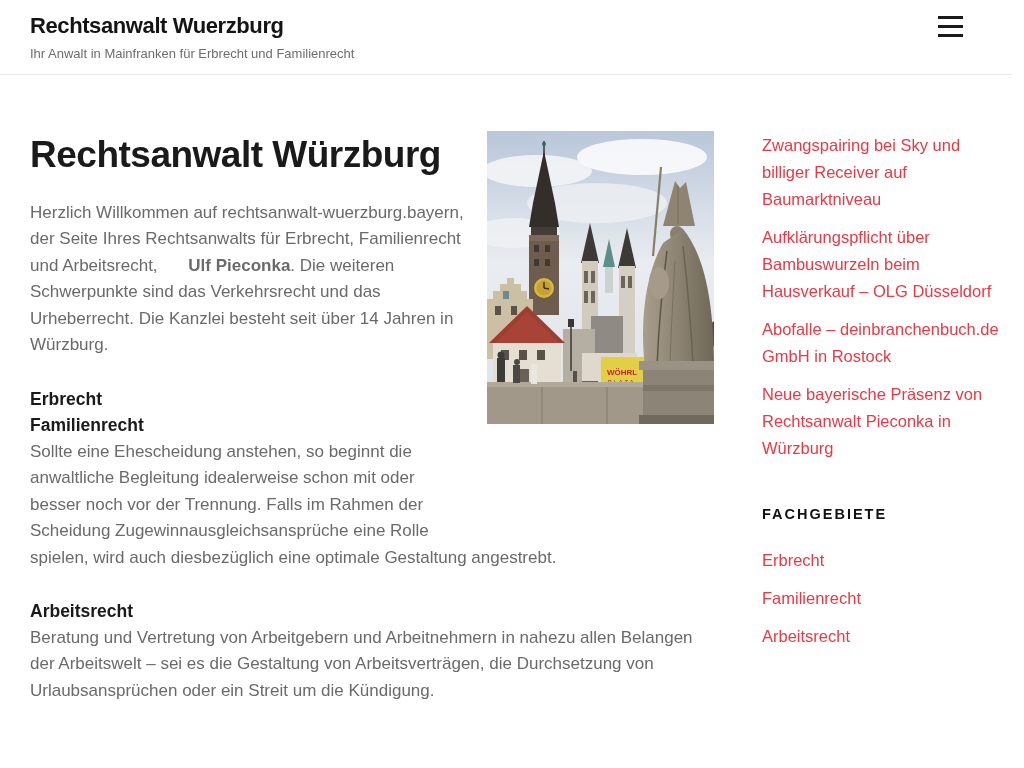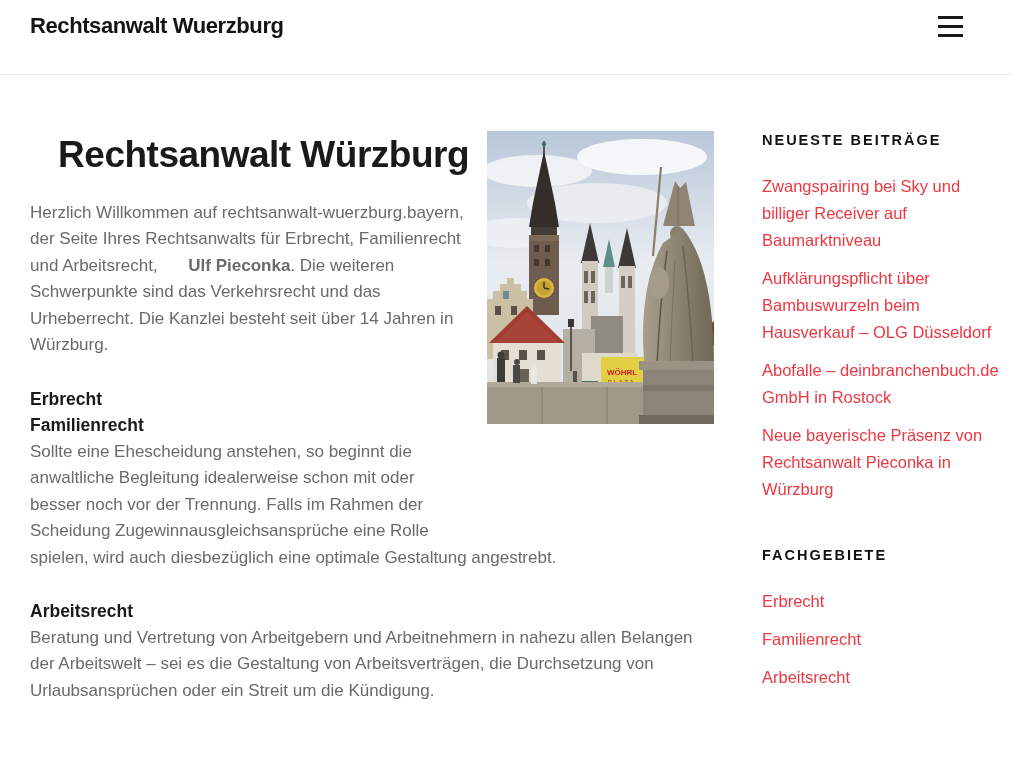--- a/index.html
+++ b/index.html
@@ -56,21 +56,20 @@
     left: 30px; top: 131px;
     width: 684px;
   }
   .page-title {
     font-size: 37px;
     font-weight: 700;
     letter-spacing: -0.5px;
     color: #1a1a1a;
     margin: 4px 0 24px 0;
     line-height: 1.1;
-    text-align: right;
   }
   .photo-frame {
     float: right;
     width: 227px;
     height: 379px;
     margin: 0 0 12px 18px;
   }
   .main p {
     font-size: 17px;
     line-height: 26.5px;
@@ -107,20 +106,21 @@
     text-decoration: none;
     margin-bottom: 11px;
     cursor: pointer;
   }
 </style>
 </head>
 <body>
 
 <header class="site-header">
   <a class="site-title">Rechtsanwalt Wuerzburg</a>
+  <div class="site-tagline">Ihr Anwalt in Mainfranken für Erbrecht und Familienrecht</div>
   <div class="menu-toggle">
     <span class="bar"></span>
     <span class="bar"></span>
     <span class="bar"></span>
   </div>
 </header>
 
 <main class="main">
 
   <div class="photo-frame">
@@ -237,21 +237,20 @@
   <p>Sollte eine Ehescheidung anstehen, so beginnt die anwaltliche Begleitung idealerweise schon mit oder besser noch vor der Trennung. Falls im Rahmen der Scheidung Zugewinnausgleichsansprüche eine Rolle spielen, wird auch diesbezüglich eine optimale Gestaltung angestrebt.</p>
 
   <h3 class="section-heading">Arbeitsrecht</h3>
   <p>Beratung und Vertretung von Arbeitgebern und Arbeitnehmern in nahezu allen Belangen der Arbeitswelt – sei es die Gestaltung von Arbeitsverträgen, die Durchsetzung von Urlaubsansprüchen oder ein Streit um die Kündigung.</p>
 
 </main>
 
 <aside class="sidebar">
 
   <div class="widget">
-    <h2 class="widget-title">NEUESTE BEITRÄGE</h2>
     <a class="post-link">Zwangspairing bei Sky und billiger Receiver auf Baumarktniveau</a>
     <a class="post-link">Aufklärungspflicht über Bambuswurzeln beim Hausverkauf – OLG Düsseldorf</a>
     <a class="post-link">Abofalle – deinbranchenbuch.de GmbH in Rostock</a>
     <a class="post-link">Neue bayerische Präsenz von Rechtsanwalt Pieconka in Würzburg</a>
   </div>
 
   <div class="widget">
     <h2 class="widget-title">FACHGEBIETE</h2>
     <a class="post-link">Erbrecht</a>
     <a class="post-link">Familienrecht</a>

